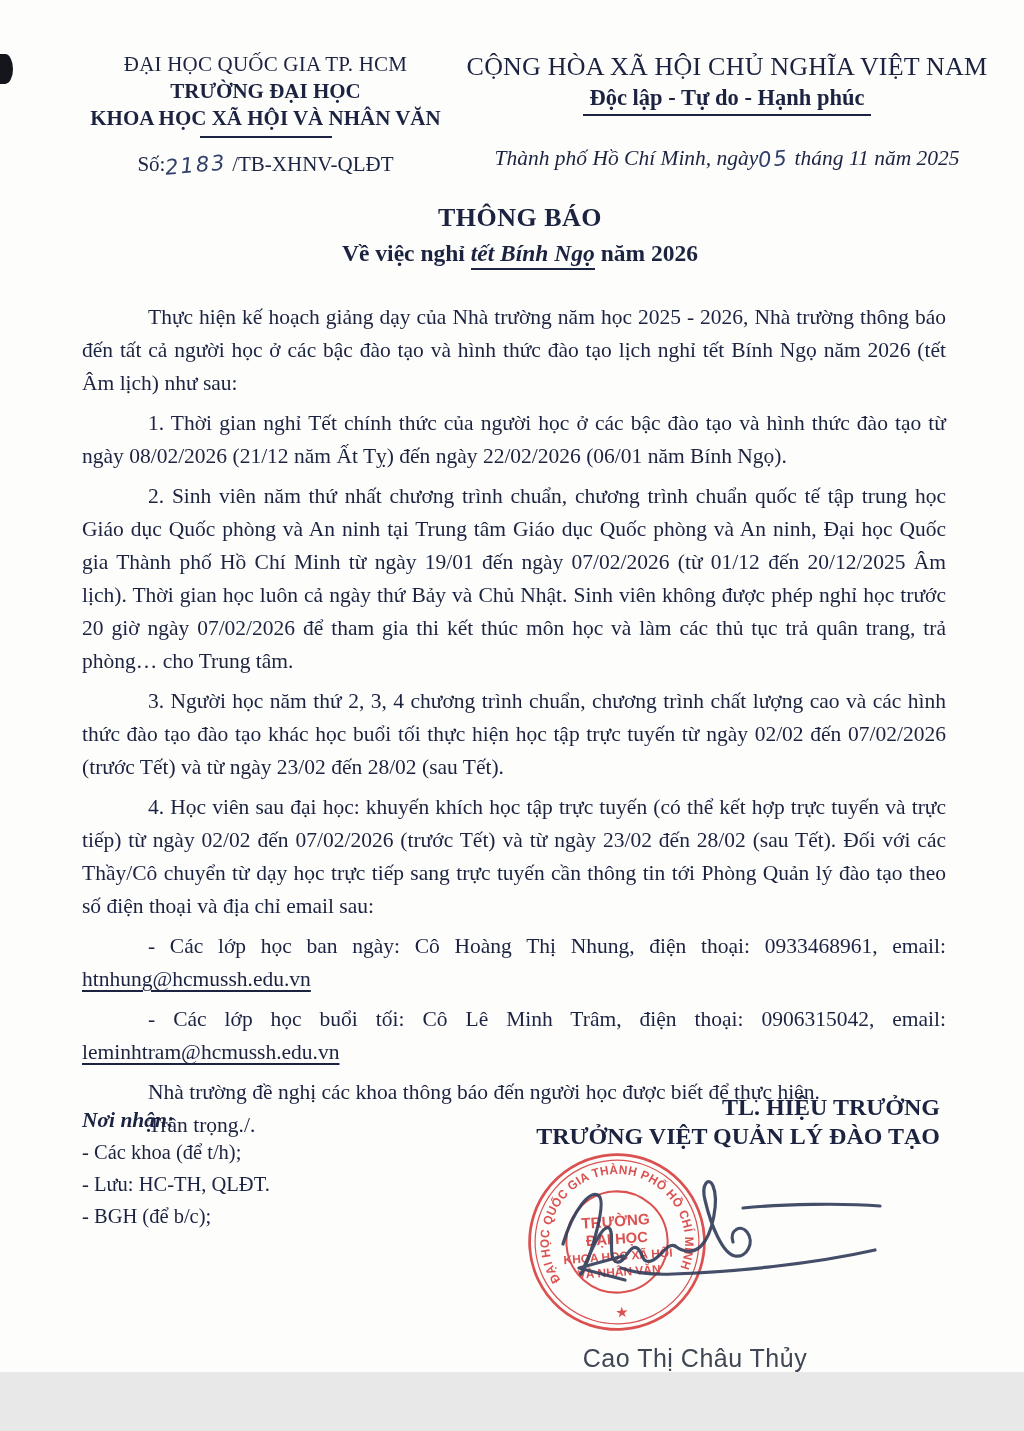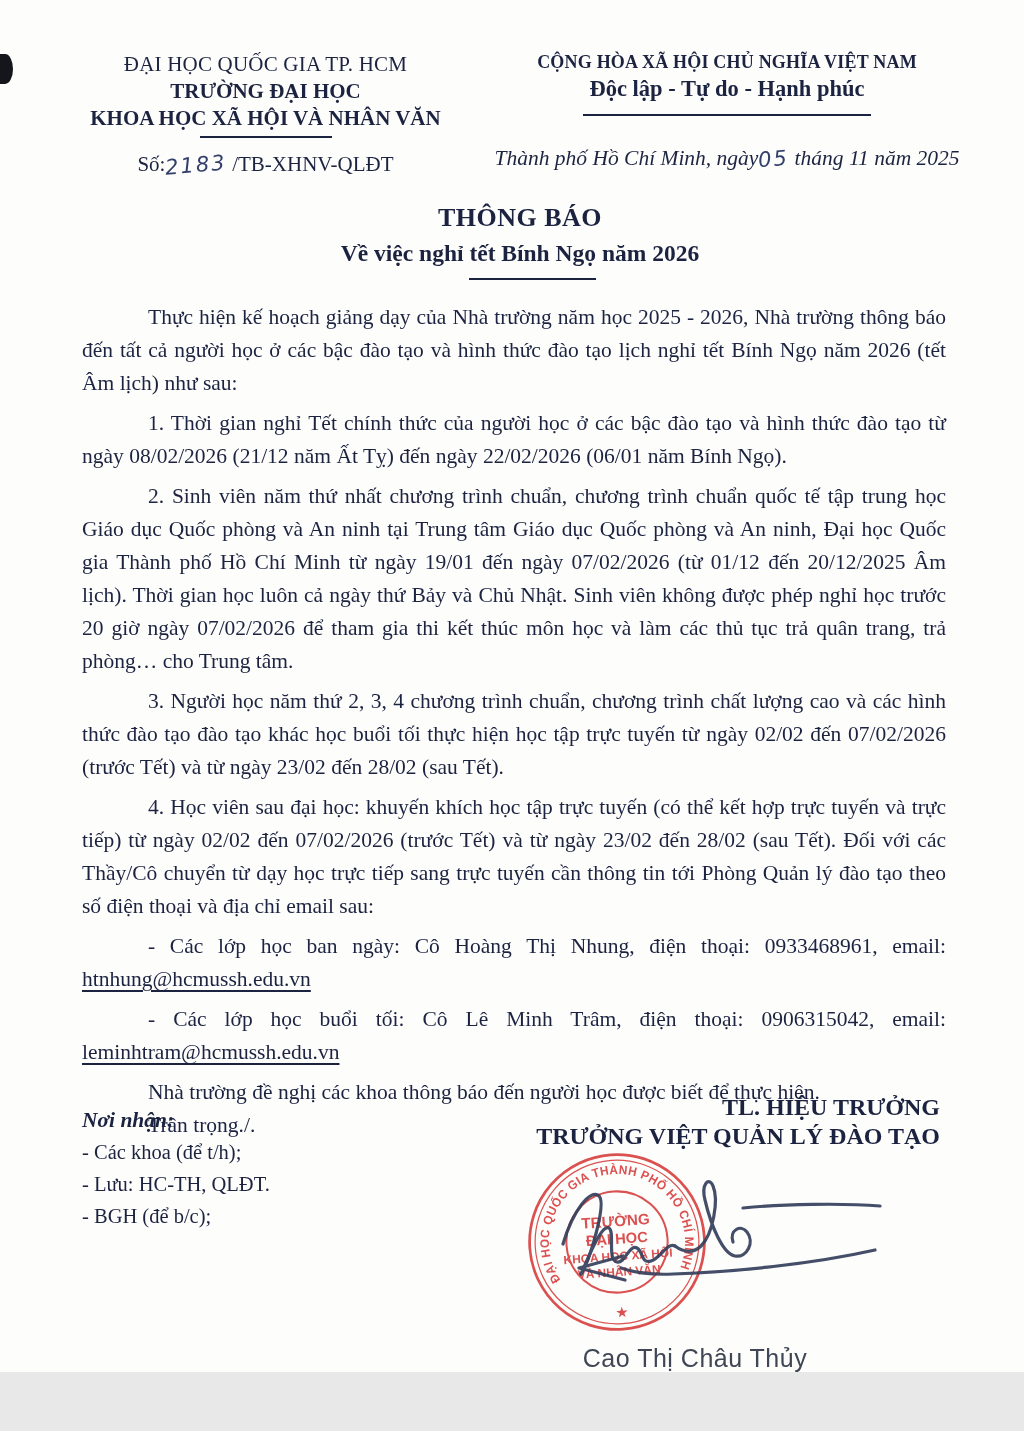--- a/index.html
+++ b/index.html
@@ -14,34 +14,34 @@
 
   
   .hdr-left { position:absolute; left:78px; top:52px; width:375px; text-align:center; }
   .hdr-left .l1 { font-size:21px; letter-spacing:0.2px; }
   .hdr-left .l2 { font-size:21px; font-weight:bold; margin-top:2px; }
   .hdr-left .l3 { font-size:21px; font-weight:bold; margin-top:2px; }
   .hdr-rule { width:132px; border-bottom:2.5px solid #1c2340; margin:5px auto 0 auto; }
   .so-line { margin-top:14px; font-size:21px; }
 
   .hdr-right { position:absolute; left:462px; top:52px; width:530px; text-align:center; }
-  .hdr-right .l1 { font-size:18px; font-weight:bold; letter-spacing:0.2px; }
+  .hdr-right .l1 { font-size:26px; font-weight:normal; letter-spacing:0.2px; }
   .hdr-right .l2 { display:inline-block; font-size:22.5px; font-weight:bold;
-    border-bottom:2.5px solid #1c2340; padding:0 6px 12px 6px; margin-top:3px; }
+    border-bottom:2.5px solid #1c2340; padding:0 6px 3px 6px; margin-top:3px; }
   .date-line { margin-top:30px; font-size:21.5px; font-style:italic; }
 
   .handwritten { display:inline-block; font-family:"DejaVu Sans", sans-serif;
     font-style:italic; font-size:21px; color:#33406a; letter-spacing:2px;
     transform:rotate(-5deg) translateY(1px); }
 
   
   .title-block { position:absolute; left:8px; top:203px; width:100%; text-align:center; }
   .doc-title { font-size:26px; font-weight:bold; letter-spacing:0.5px; }
   .doc-subtitle { font-size:23.5px; font-weight:bold; margin-top:7px; }
-  .doc-subtitle .u { border-bottom:2.5px solid #1c2340; padding-bottom:12px; }
+  .doc-subtitle .u { border-bottom:2.5px solid #1c2340; padding-bottom:2px;font-style:italic; }
 
   
   .body { position:absolute; left:82px; top:301px; width:864px;
     font-size:21.5px; line-height:33px; text-align:justify; }
   .body p { margin:0 0 7px 0; text-indent:66px; }
   .fill-line { text-align:justify; text-align-last:justify; text-indent:66px;
     white-space:nowrap; overflow:hidden; }
   .email-line { text-indent:0; margin:0 0 7px 0; }
   .email-line span { text-decoration:underline; text-underline-offset:4px; }
   .closing { margin:0; text-indent:66px; }

